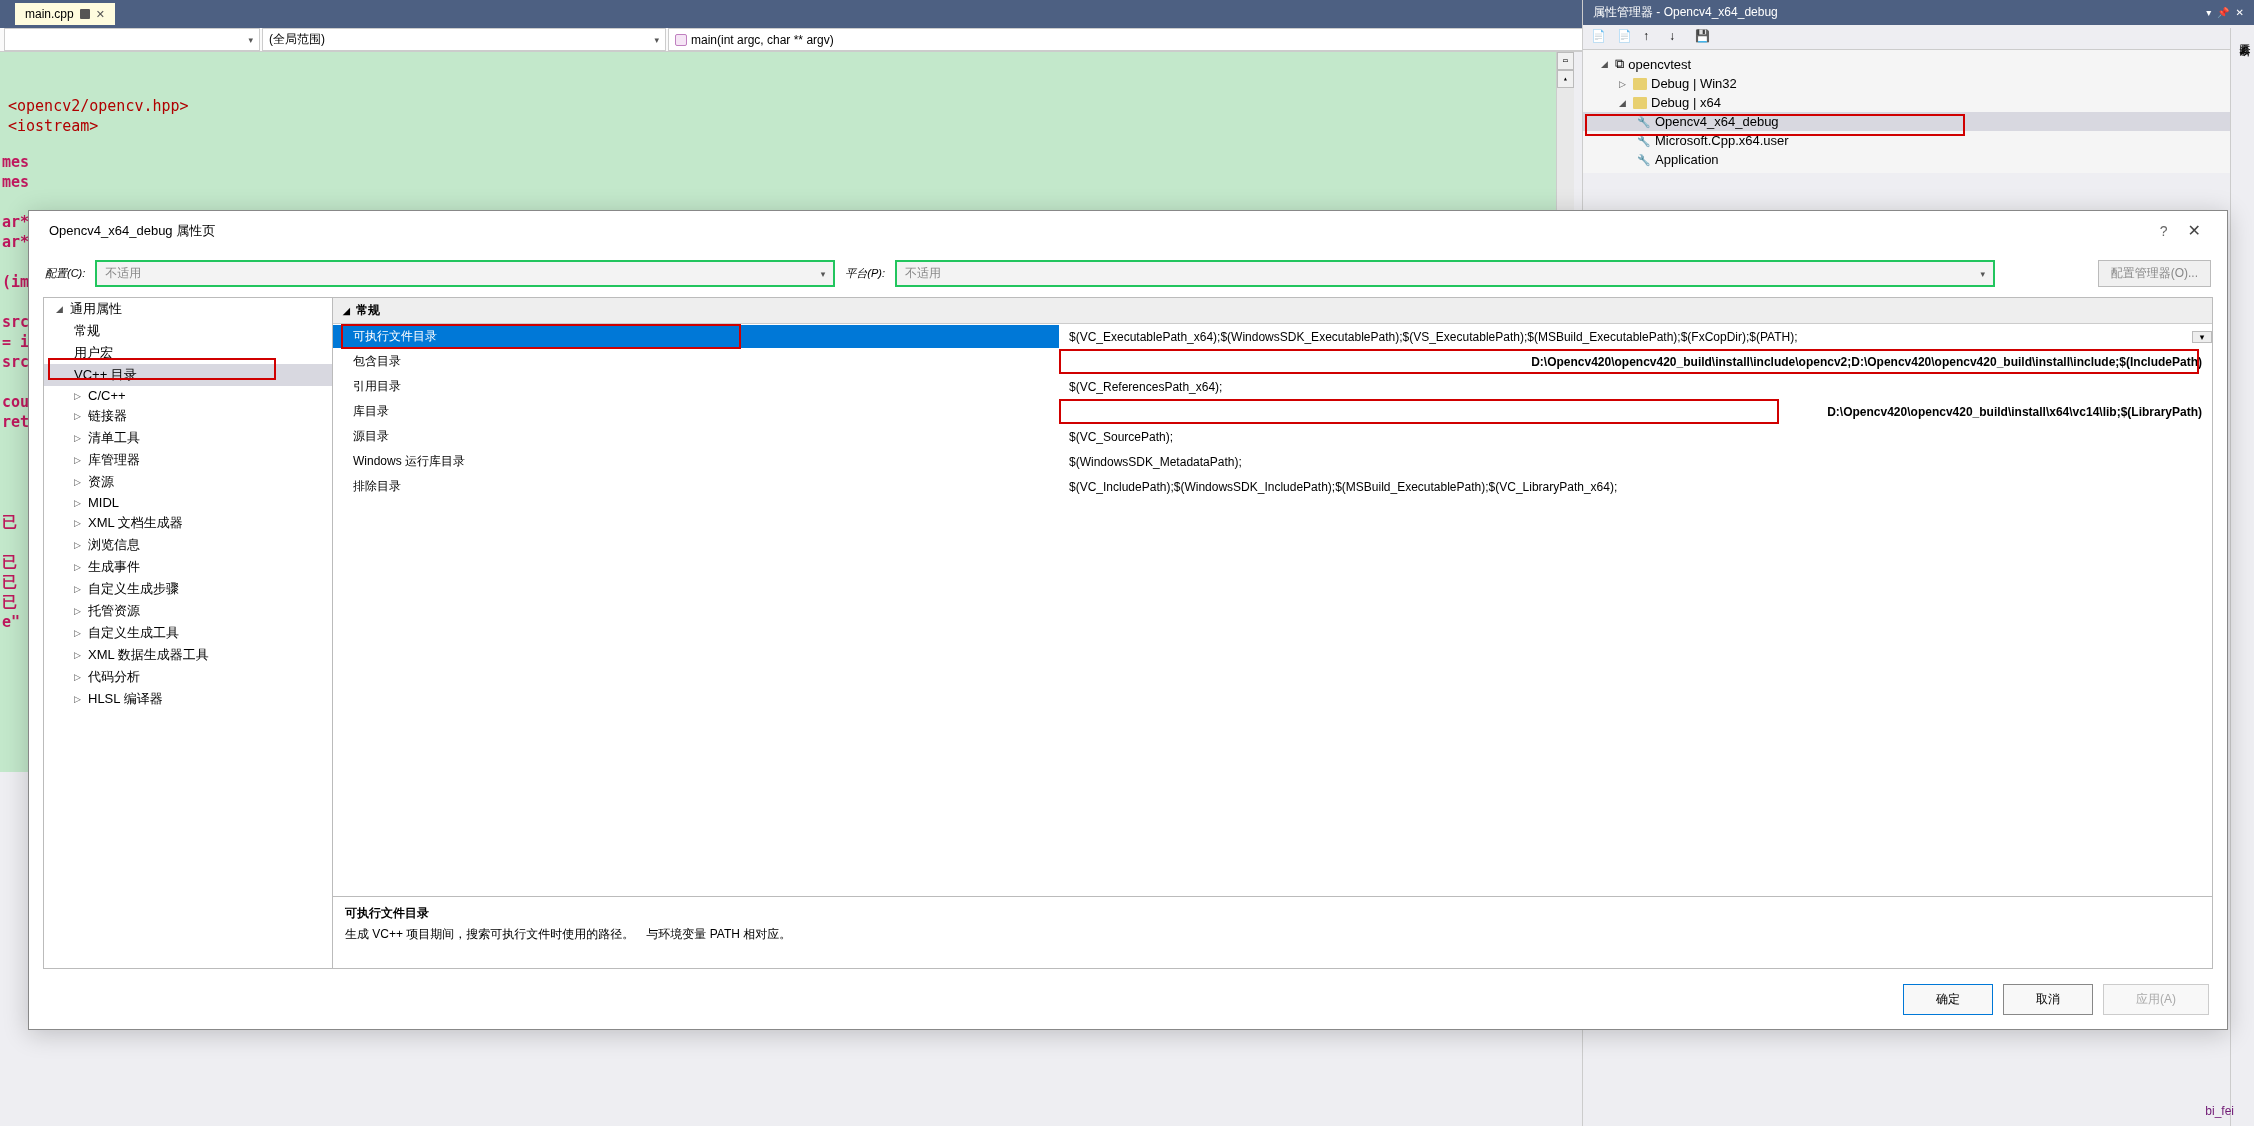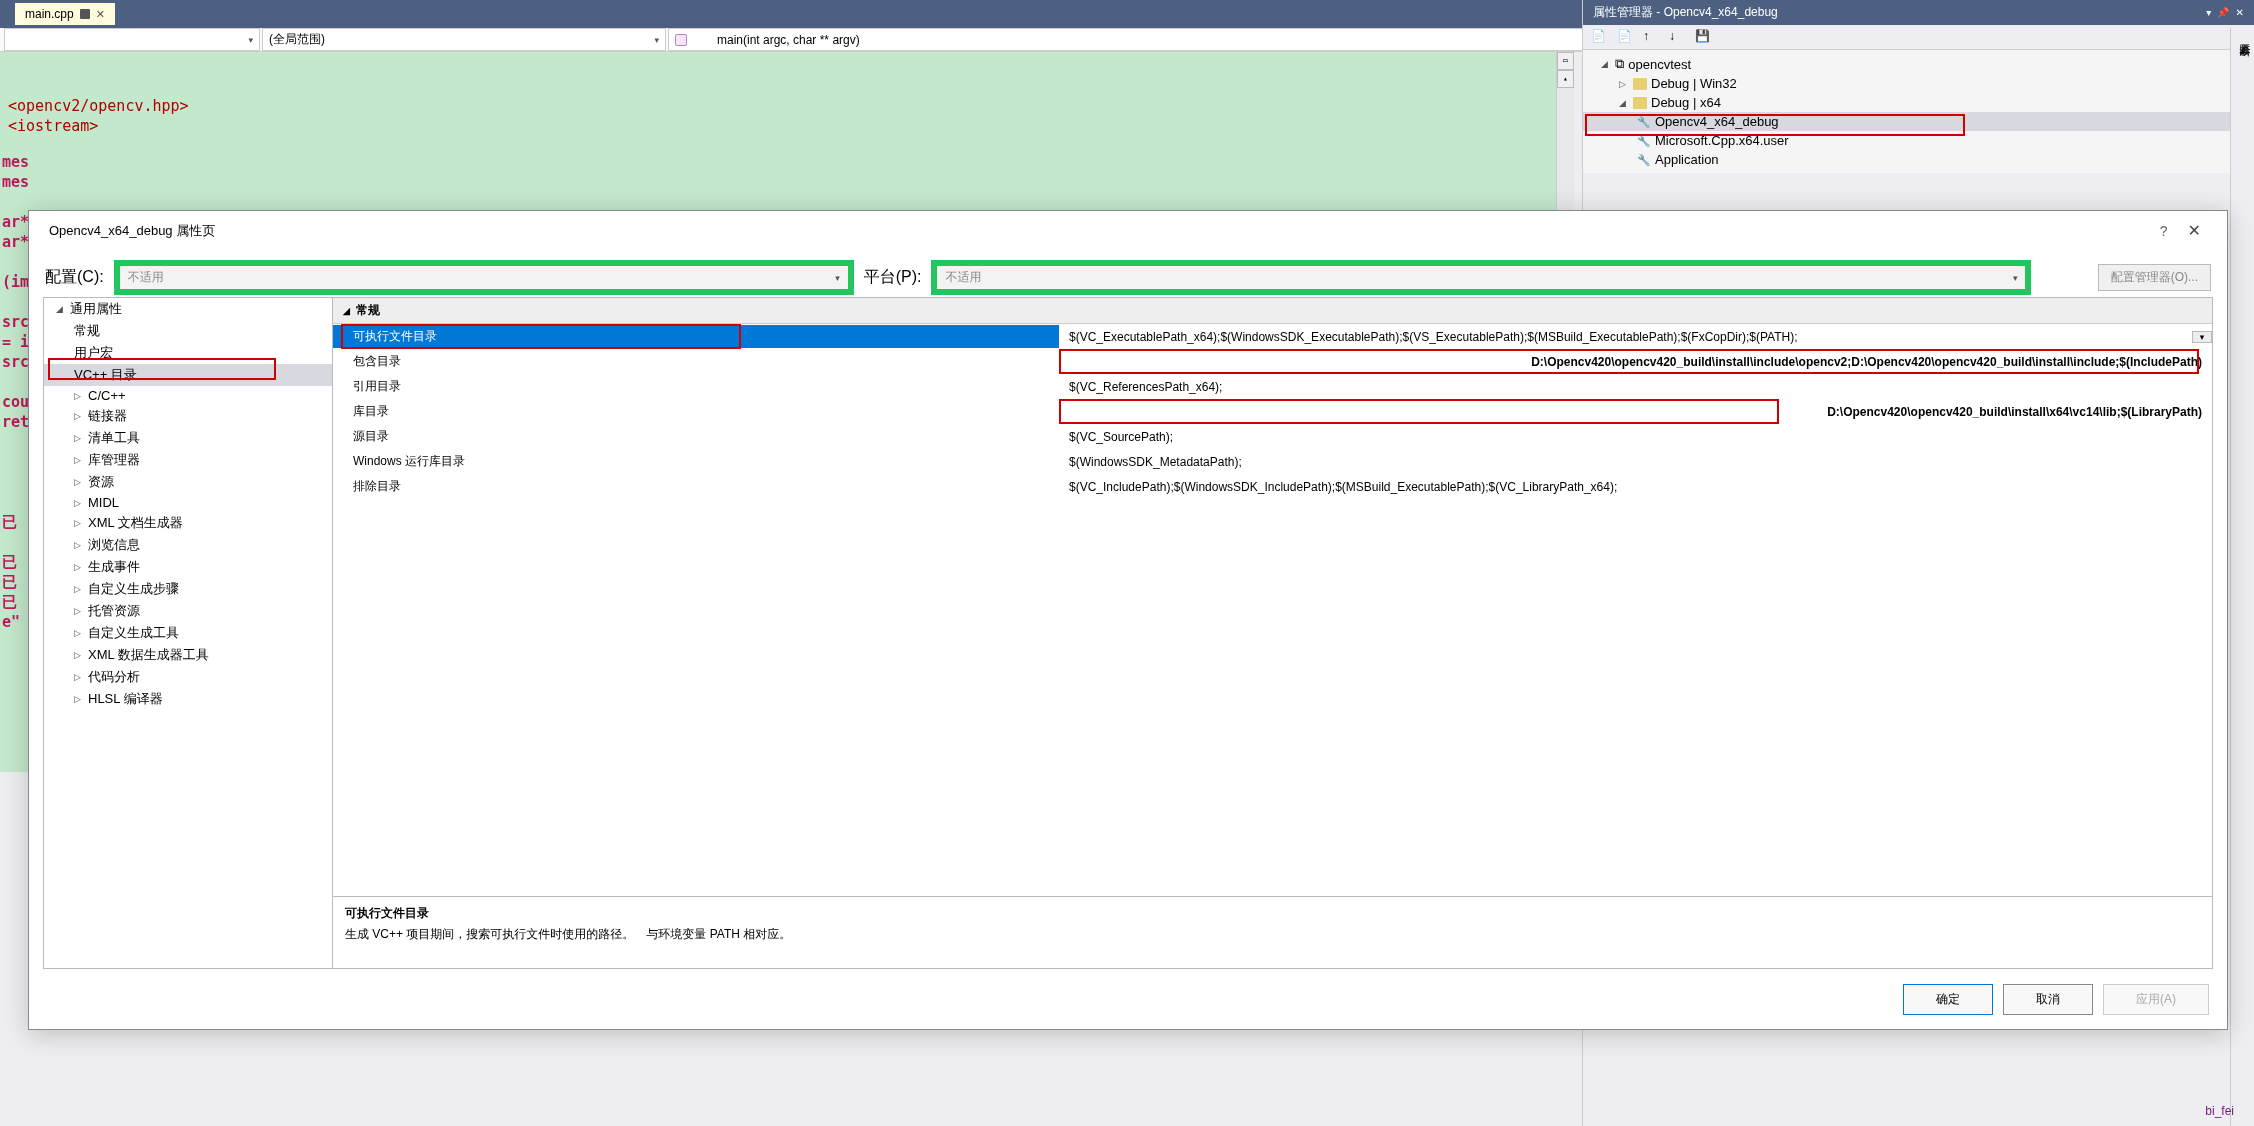--- a/index.html
+++ b/index.html
@@ -9,21 +9,21 @@
   .tab-bar { position: absolute; top: 0; left: 0; right: 0; height: 28px; background: #4d6082; display: flex; align-items: center; }
   .tab-item { background: #fffcde; padding: 4px 10px; margin-left: 15px; display: flex; align-items: center; gap: 6px; }
   .tab-close { font-size: 11px; color: #555; }
   .tab-pin { width: 10px; height: 10px; background: #555; border-radius: 1px; }
   
   
   .scope-bar { position: absolute; top: 28px; left: 0; right: 0; height: 24px; background: #fafafa; border-bottom: 1px solid #ccc; display: flex; }
   .scope-dd { border: 1px solid #ccc; background: #fff; display: flex; align-items: center; padding: 0 6px; font-size: 12px; }
   .scope-dd1 { width: 256px; margin-left: 4px; }
   .scope-dd2 { width: 404px; margin-left: 2px; }
-  .scope-dd3 { flex: 1; margin-left: 2px; margin-right: 6px; gap: 26px; }
+  .scope-dd3 { flex: 1; margin-left: 2px; margin-right: 6px; }
   .dd-arrow { margin-left: auto; font-size: 9px; color: #555; }
   .dd-icon { width: 12px; height: 12px; border: 1px solid #c080c0; border-radius: 2px; margin-right: 4px; background: #f5e5f5; }
   
   
   .code-area { position: absolute; top: 52px; left: 0; width: 1556px; height: 720px; background: #c3e8cb; font-family: Consolas, monospace; font-size: 15px; padding: 4px 8px; line-height: 20px; }
   .code-area .ang { color: #b00000; }
   .code-area .inc { color: #0080ff; }
   .code-area .kw { color: #0000c0; }
   .code-area .c-partial { color: #be185d; position: absolute; font-weight: bold; }
   .code-scroll { position: absolute; right: -18px; top: 0; bottom: 0; width: 18px; background: #e8e8e8; border-left: 1px solid #ccc; }
@@ -49,22 +49,22 @@
   
   .side-strip { position: absolute; right: 0; top: 28px; width: 24px; bottom: 0; background: #eeeef2; border-left: 1px solid #ccc; writing-mode: vertical-rl; padding: 8px 2px; font-size: 11px; }
   
   
   .dialog { position: absolute; left: 28px; top: 210px; width: 2200px; height: 820px; background: #fff; border: 1px solid #888; box-shadow: 0 4px 24px rgba(0,0,0,0.2); }
   .dlg-title { padding: 10px 20px; font-size: 13px; display: flex; align-items: center; }
   .dlg-title-text { flex: 1; }
   .dlg-help { font-size: 14px; color: #666; padding: 0 14px; }
   .dlg-close { font-size: 16px; color: #444; padding: 0 6px; }
   .dlg-config-row { padding: 10px 16px 16px; display: flex; align-items: center; gap: 10px; }
-  .dlg-label { font-size: 16px; }
-  .dlg-select { border: 6px solid #22c55e; background: #f3f3f3; padding: 3px 8px; font-size: 12px; display: flex; align-items: center; color: #888; }
+  .dlg-label { font-size: 11px; font-style: italic; }
+  .dlg-select { border: 2px solid #22c55e; background: #f3f3f3; padding: 3px 8px; font-size: 12px; display: flex; align-items: center; color: #888; }
   .dlg-select.sel1 { width: 740px; }
   .dlg-select.sel2 { width: 1100px; }
   .dlg-btn-mgr { border: 1px solid #bbb; background: #f0f0f0; padding: 4px 12px; margin-left: auto; color: #888; }
   
   .dlg-body { display: flex; position: absolute; top: 86px; left: 14px; right: 14px; bottom: 60px; }
   .dlg-tree { width: 290px; border: 1px solid #bbb; background: #fff; overflow: auto; font-size: 13px; }
   .dlg-tree-row { padding: 2px 0 2px 12px; display: flex; align-items: center; gap: 4px; }
   .dlg-tree-row.i1 { padding-left: 30px; }
   .dlg-tree-row.sel { background: #d8d8e0; }
   .dlg-tree-exp { width: 10px; font-size: 9px; color: #555; }

